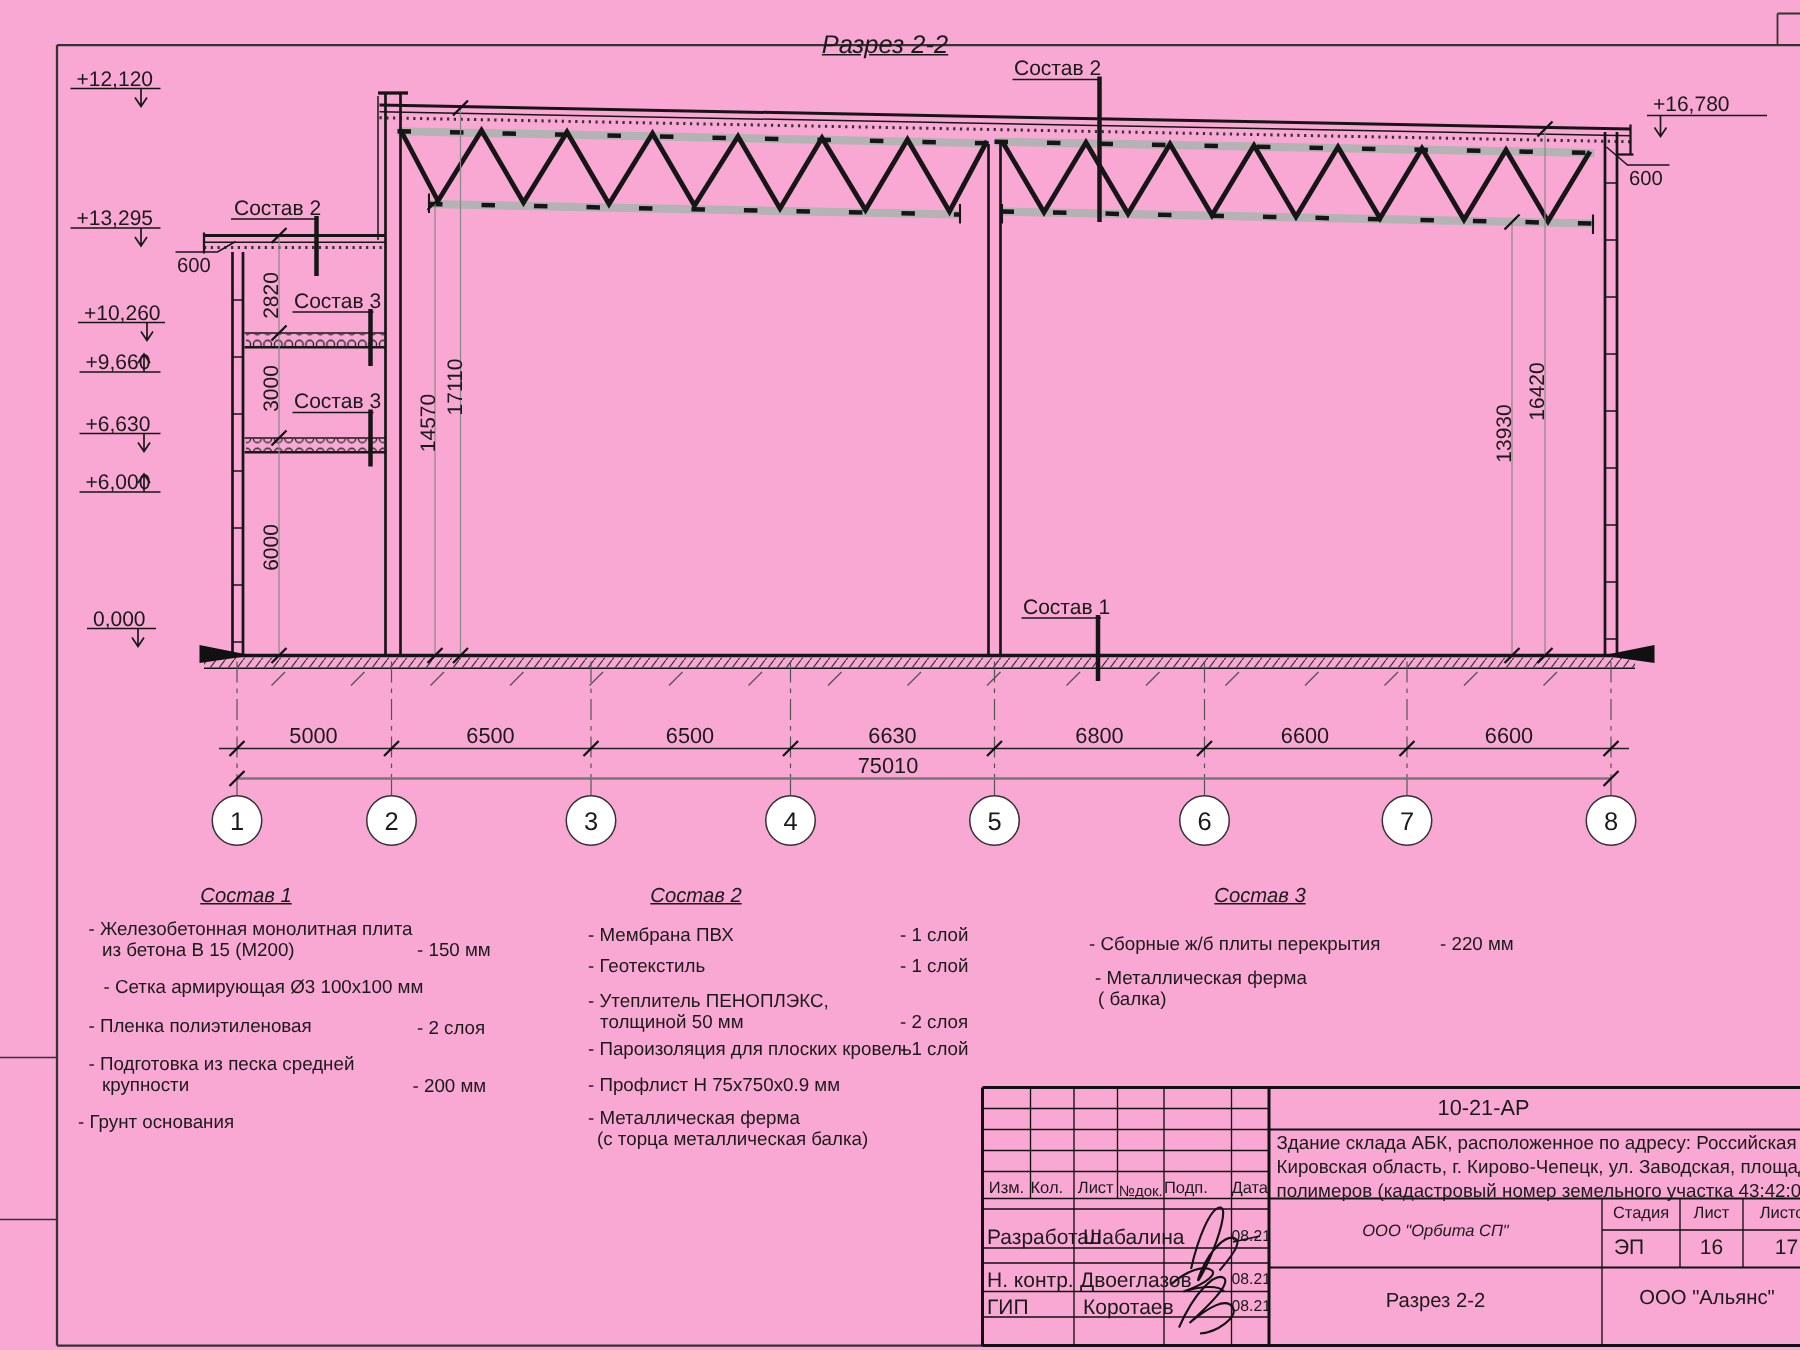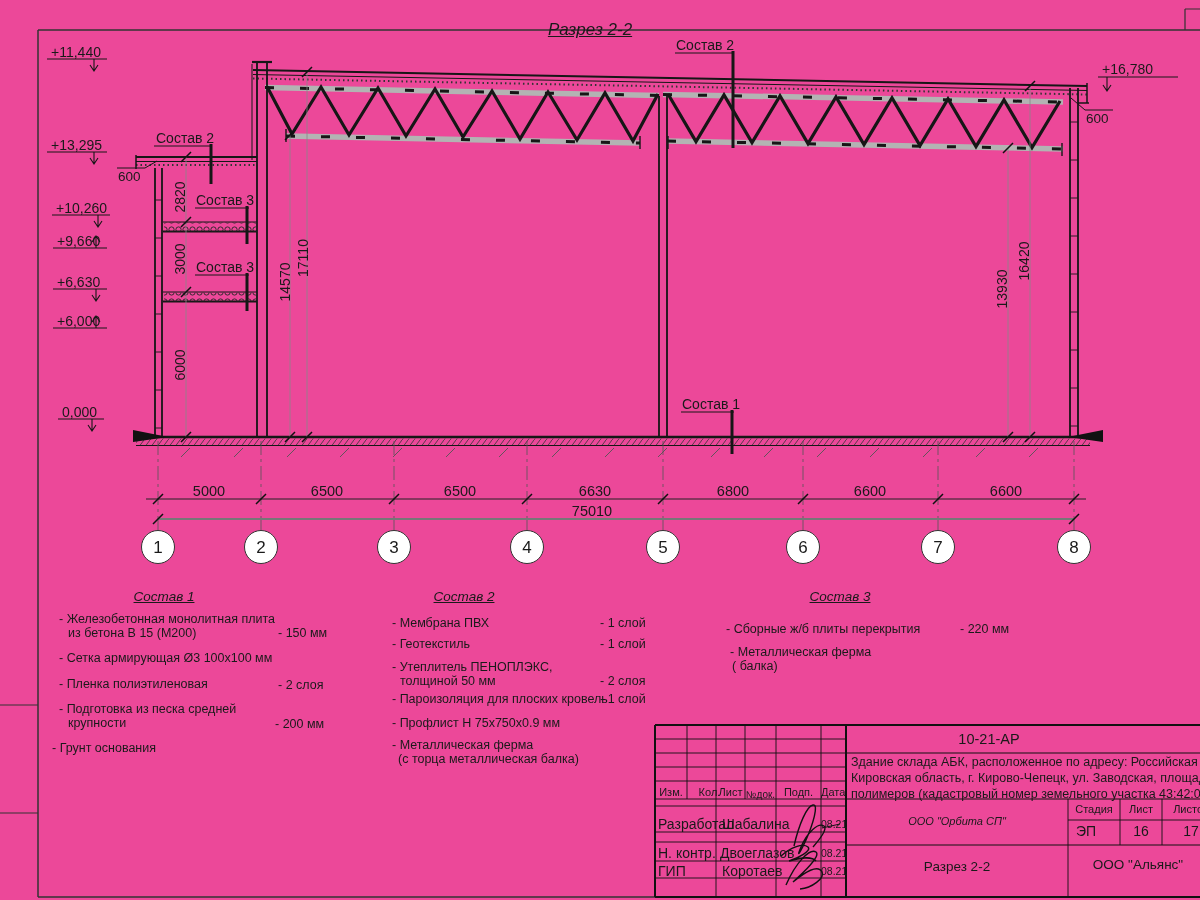--- a/index.html
+++ b/index.html
@@ -1,16 +1,16 @@
 <!DOCTYPE html>
 <html><head>
 <meta charset="utf-8">
 <style>
   html,body{margin:0;padding:0;background:#e8e8e8}
-  .page{position:relative;width:1200px;height:900px;background:#ec4899;overflow:hidden;
+  .page{position:relative;width:1200px;height:900px;background:#f9a8d4;overflow:hidden;
         font-family:"Liberation Sans",sans-serif;color:#1a1a1a}
   .page svg{position:absolute;left:0;top:0}
   .t{position:absolute;white-space:nowrap;line-height:1.12}
   .c{text-align:center}
   .v{transform:translate(-50%,-50%) rotate(-90deg)}
   .it{font-style:italic}
   .u{text-decoration:underline}
   .fs10{font-size:10px}.fs105{font-size:10.5px}.fs115{font-size:14px}
   .fs12{font-size:12.5px}.fs13{font-size:11px}.fs135{font-size:13.5px}
   .fs14{font-size:14px}.fs145{font-size:14.5px}.fs17{font-size:17px}
@@ -164,21 +164,21 @@
 </svg>
 
   <div class="t c it u fs17" style="left:530px;top:20px;width:120px">Разрез 2-2</div>
 
   <div class="t fs14" style="left:676px;top:38px">Состав 2</div>
   <div class="t fs14" style="left:156px;top:131px">Состав 2</div>
   <div class="t fs14" style="left:196px;top:193px">Состав 3</div>
   <div class="t fs14" style="left:196px;top:260px">Состав 3</div>
   <div class="t fs14" style="left:682px;top:397px">Состав 1</div>
 
-  <div class="t fs14" style="left:51px;top:45px">+11,440</div>
+  <div class="t fs14" style="left:51px;top:45px">+12,120</div>
   <div class="t fs14" style="left:51px;top:138px">+13,295</div>
   <div class="t fs14" style="left:56px;top:201px">+10,260</div>
   <div class="t fs14" style="left:57px;top:234px">+9,660</div>
   <div class="t fs14" style="left:57px;top:275px">+6,630</div>
   <div class="t fs14" style="left:57px;top:314px">+6,000</div>
   <div class="t fs14" style="left:62px;top:405px">0,000</div>
   <div class="t fs14" style="left:1102px;top:62px">+16,780</div>
 
   <div class="t fs135" style="left:1086px;top:111px">600</div>
   <div class="t fs135" style="left:118px;top:169px">600</div>
@@ -206,21 +206,21 @@
   <div class="t c fs17" style="left:510px;top:538px;width:34px">4</div>
   <div class="t c fs17" style="left:646px;top:538px;width:34px">5</div>
   <div class="t c fs17" style="left:786px;top:538px;width:34px">6</div>
   <div class="t c fs17" style="left:921px;top:538px;width:34px">7</div>
   <div class="t c fs17" style="left:1057px;top:538px;width:34px">8</div>
 
   <div class="t c it u fs135" style="left:126px;top:589px;width:76px">Состав 1</div>
   <div class="t fs12" style="left:59px;top:612px">- Железобетонная  монолитная плита</div>
   <div class="t fs12" style="left:68px;top:626px">из бетона В 15 (М200)</div>
   <div class="t fs12" style="left:278px;top:626px">- 150 мм</div>
-  <div class="t fs12" style="left:59px;top:651px">- Сетка армирующая Ø3 100x100 мм</div>
+  <div class="t fs12" style="left:69px;top:651px">- Сетка армирующая Ø3 100x100 мм</div>
   <div class="t fs12" style="left:59px;top:677px">- Пленка полиэтиленовая</div>
   <div class="t fs12" style="left:278px;top:678px">-  2 слоя</div>
   <div class="t fs12" style="left:59px;top:702px">- Подготовка из песка средней</div>
   <div class="t fs12" style="left:68px;top:716px">крупности</div>
   <div class="t fs12" style="left:275px;top:717px">- 200 мм</div>
   <div class="t fs12" style="left:52px;top:741px">- Грунт основания</div>
 
   <div class="t c it u fs135" style="left:426px;top:589px;width:76px">Состав 2</div>
   <div class="t fs12" style="left:392px;top:616px">- Мембрана ПВХ</div>
   <div class="t fs12" style="left:600px;top:616px">- 1 слой</div>
@@ -240,24 +240,24 @@
   <div class="t fs12" style="left:960px;top:622px">- 220 мм</div>
   <div class="t fs12" style="left:730px;top:645px">- Металлическая ферма</div>
   <div class="t fs12" style="left:732px;top:659px">( балка)</div>
 
   <div class="t c fs145" style="left:846px;top:731px;width:286px">10-21-АР</div>
   <div class="t fs12" style="left:851px;top:755px">Здание склада АБК, расположенное по адресу: Российская Федерация,</div>
   <div class="t fs12" style="left:851px;top:771px">Кировская область, г. Кирово-Чепецк, ул. Заводская, площадка завода</div>
   <div class="t fs12" style="left:851px;top:787px">полимеров (кадастровый номер земельного участка 43:42:000022:3</div>
 
   <div class="t c fs13" style="left:655px;top:786px;width:32px">Изм.</div>
-  <div class="t c fs13" style="left:687px;top:786px;width:45px">Кол.</div>
+  <div class="t c fs13" style="left:687px;top:786px;width:17px">Кол.</div>
   <div class="t c fs13" style="left:716px;top:786px;width:29px">Лист</div>
   <div class="t c fs10" style="left:745px;top:789px;width:31px">№док.</div>
-  <div class="t c fs13" style="left:776px;top:786px;width:45px">Подп.</div>
+  <div class="t c fs13" style="left:776px;top:786px;width:23px">Подп.</div>
   <div class="t c fs13" style="left:821px;top:786px;width:20px">Дата</div>
 
   <div class="t fs115" style="left:658px;top:817px">Разработал</div>
   <div class="t fs115" style="left:722px;top:817px">Шабалина</div>
   <div class="t c fs105" style="left:821px;top:819px;width:25px">08.21</div>
   <div class="t fs115" style="left:658px;top:846px">Н. контр.</div>
   <div class="t fs115" style="left:720px;top:846px">Двоеглазов</div>
   <div class="t c fs105" style="left:821px;top:848px;width:25px">08.21</div>
   <div class="t fs115" style="left:658px;top:864px">ГИП</div>
   <div class="t fs115" style="left:722px;top:864px">Коротаев</div>

